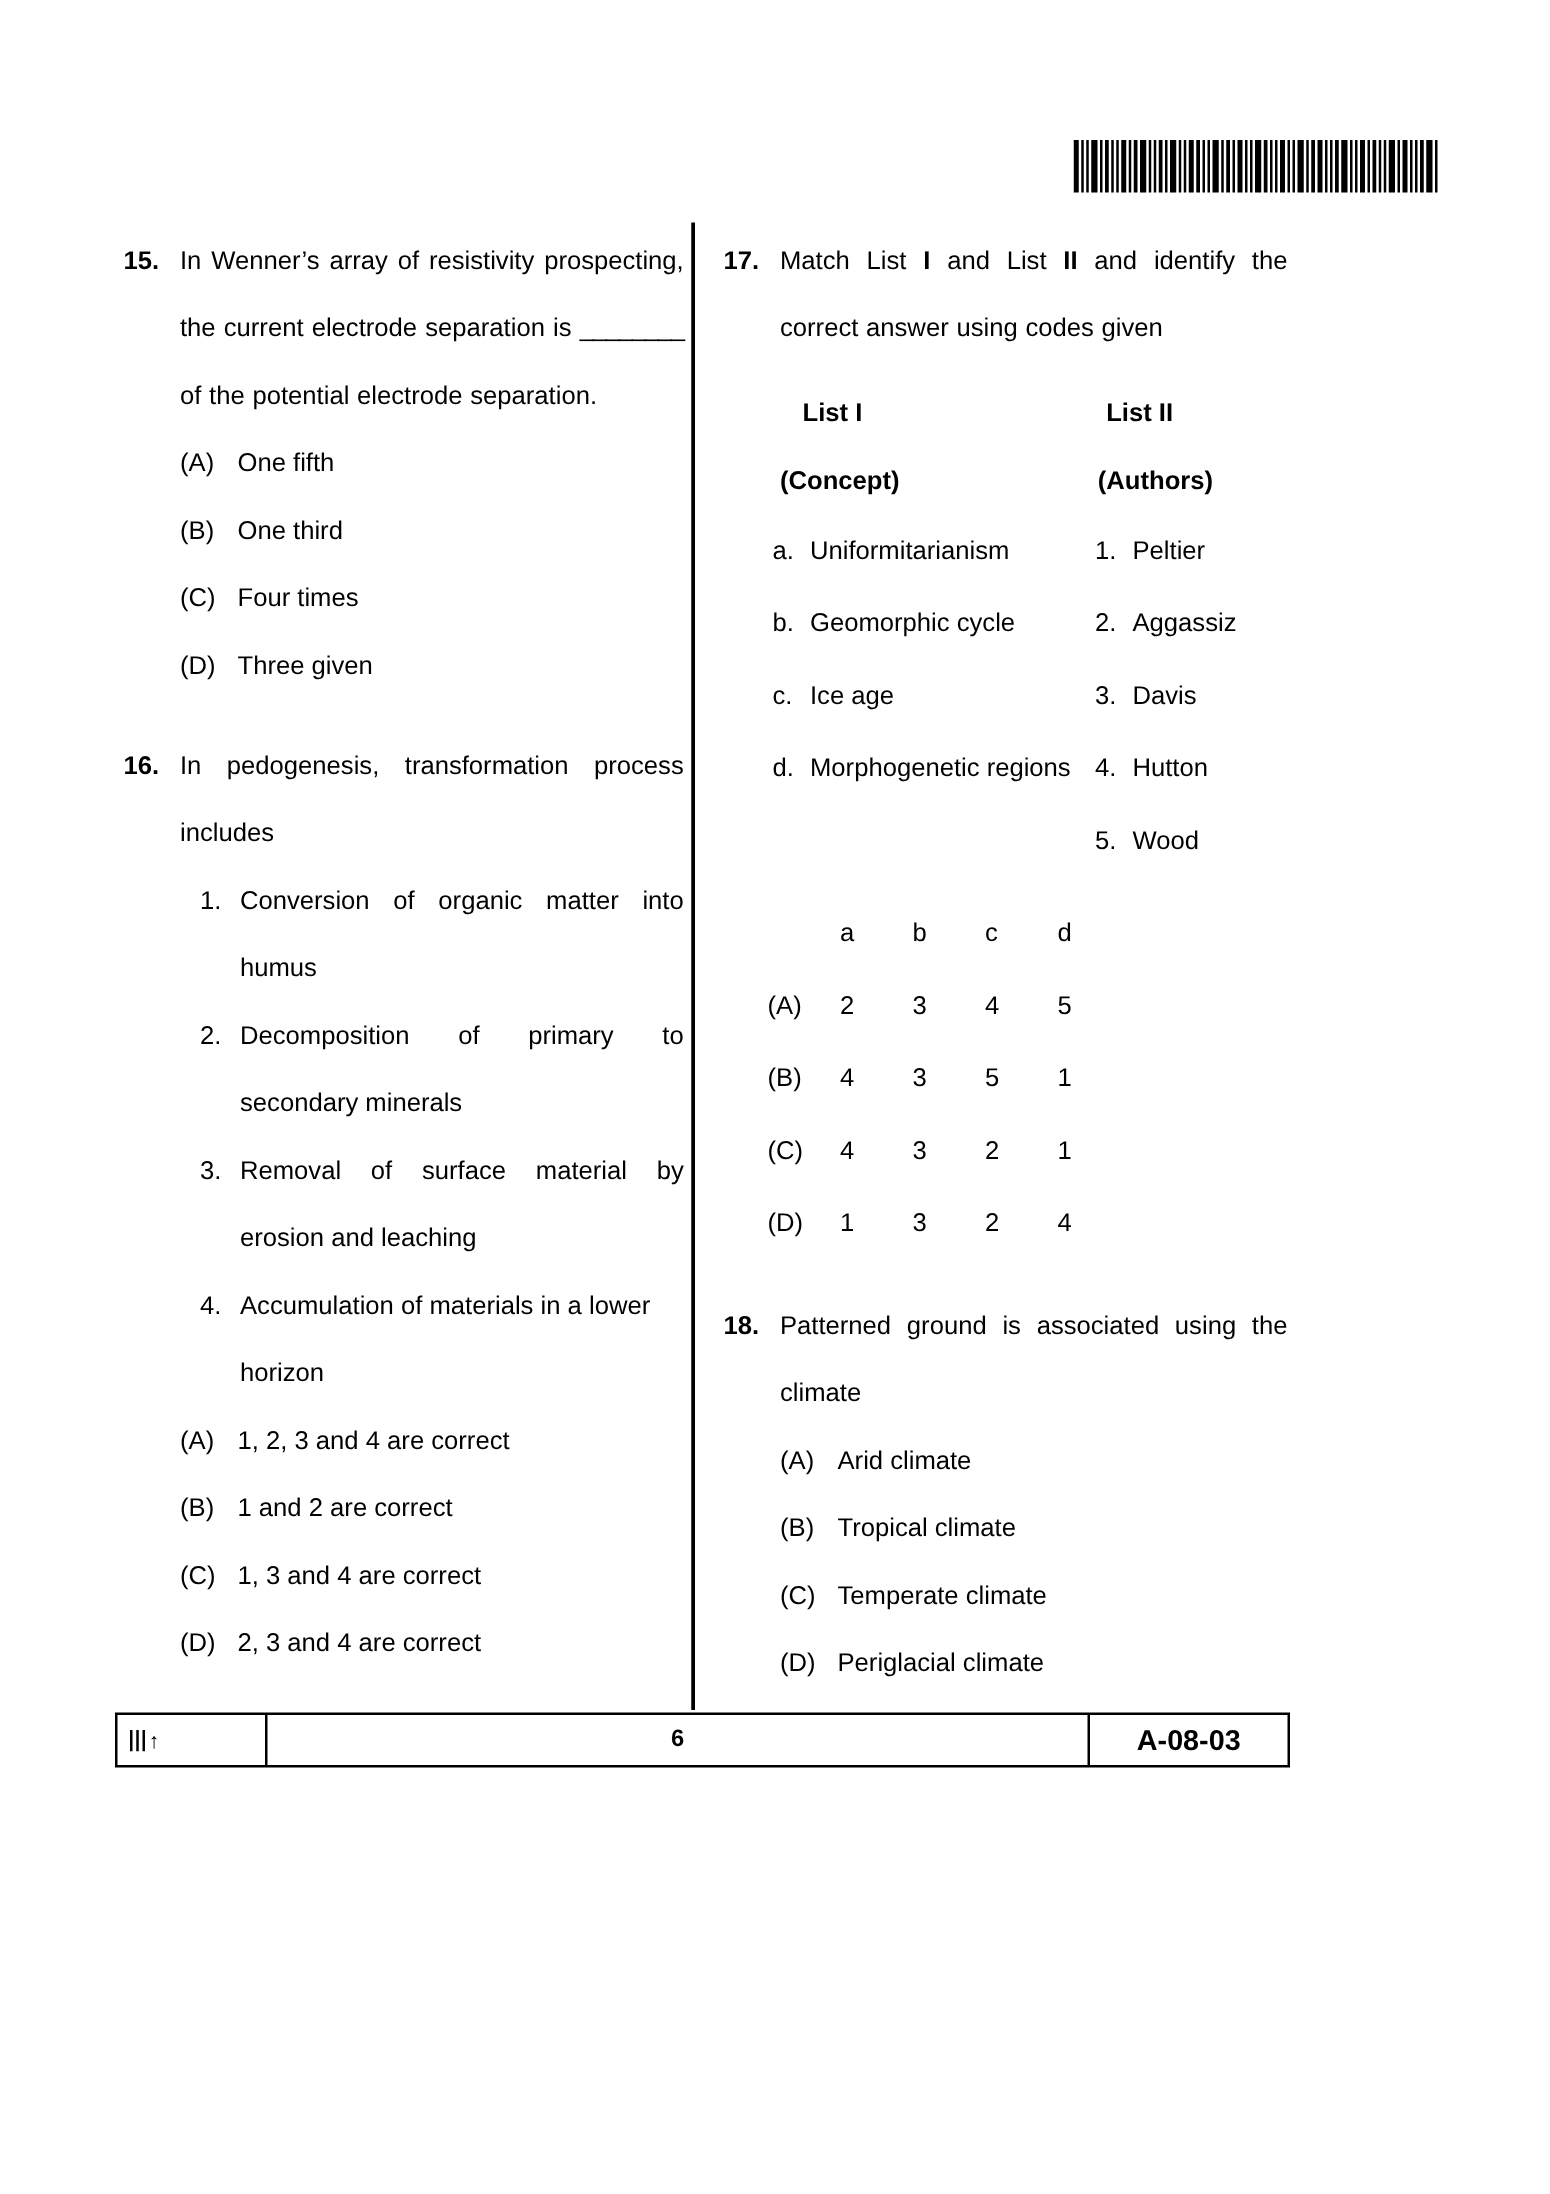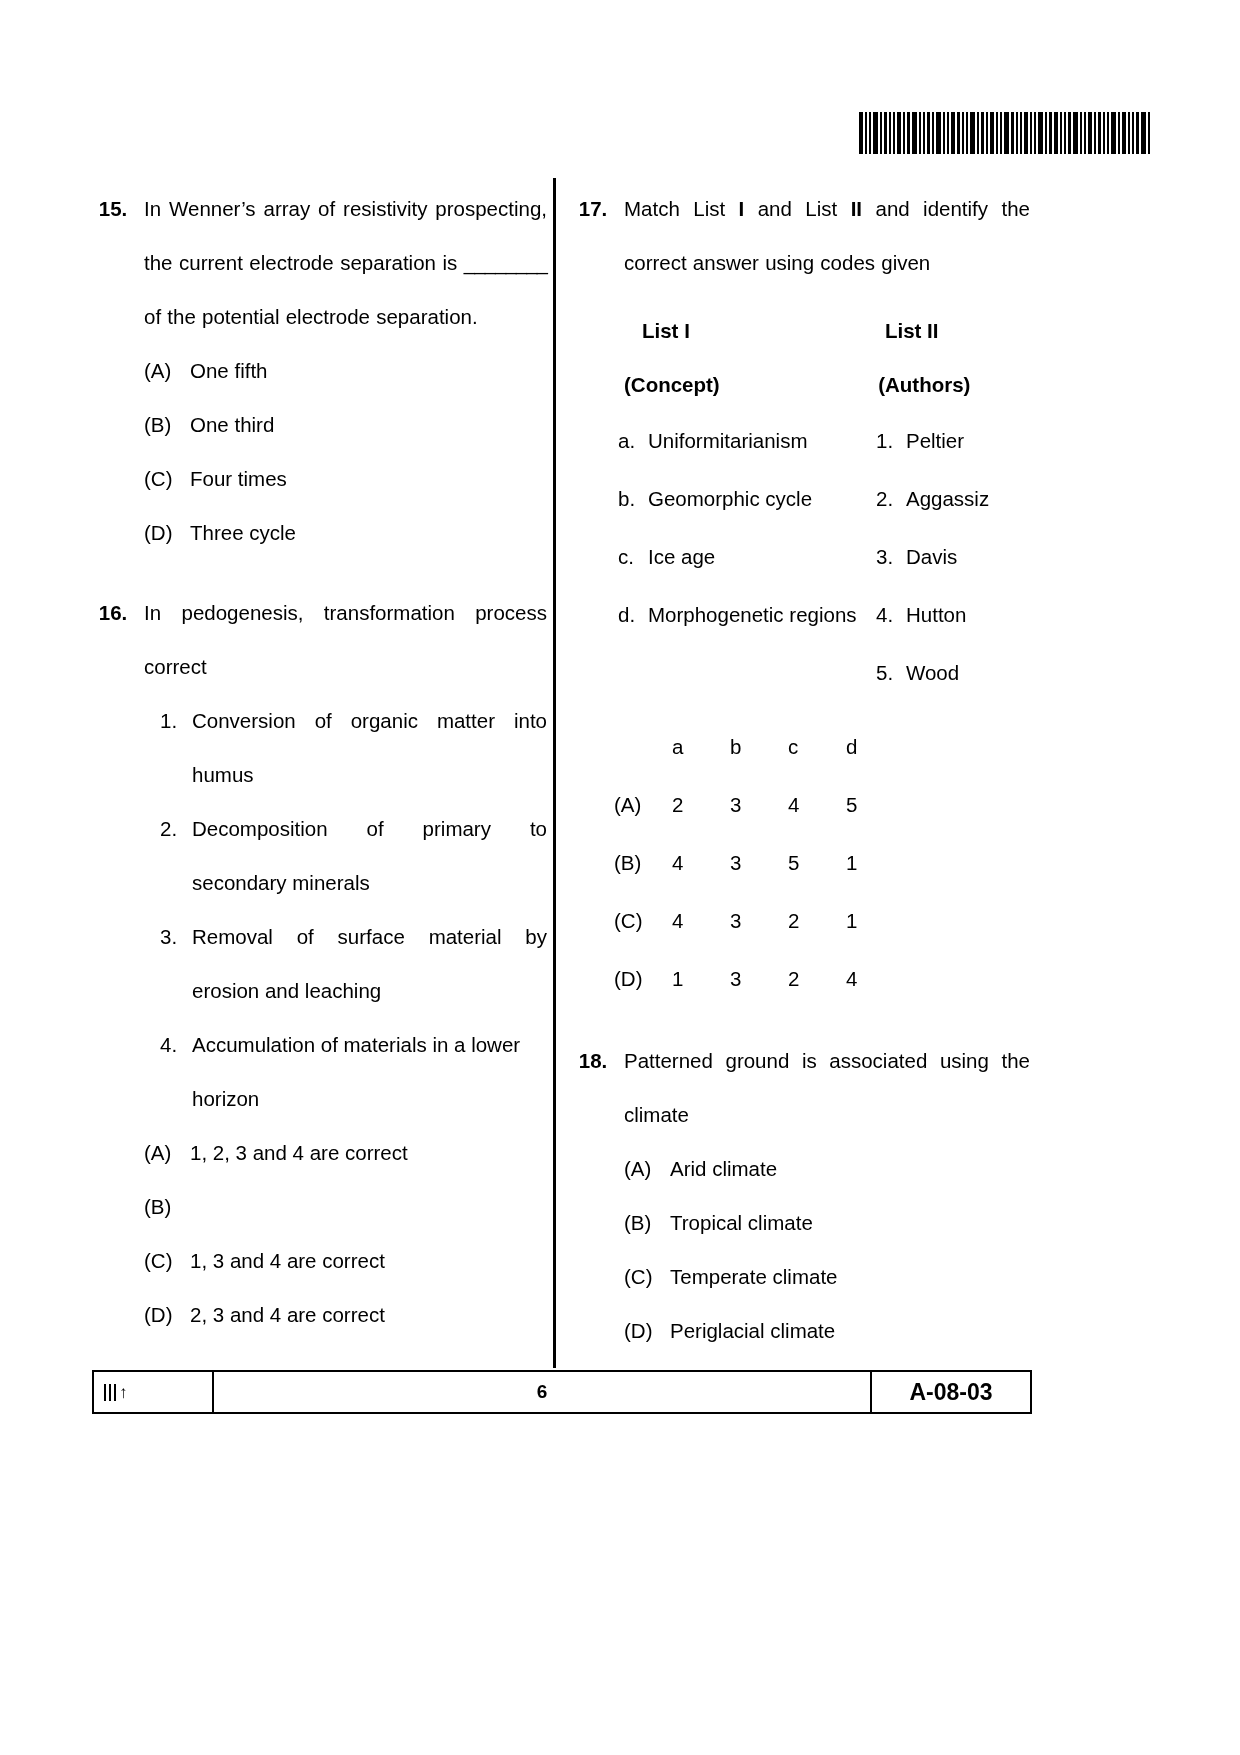--- a/index.html
+++ b/index.html
@@ -299,28 +299,28 @@
       <div class="opt">
         <div class="opt-key">(B)</div>
         <div class="opt-body">One third</div>
       </div>
       <div class="opt">
         <div class="opt-key">(C)</div>
         <div class="opt-body">Four times</div>
       </div>
       <div class="opt">
         <div class="opt-key">(D)</div>
-        <div class="opt-body">Three cycle</div>
+        <div class="opt-body">Three given</div>
       </div>
     </div>
 
     <div class="q" style="margin-top:24px;">
       <div class="q-head">
         <div class="q-num">16.</div>
-        <div class="q-text">In pedogenesis, transformation process correct</div>
+        <div class="q-text">In pedogenesis, transformation process includes</div>
       </div>
 
       <div class="stmt">
         <div class="stmt-key">1.</div>
         <div class="stmt-body">Conversion of organic matter into humus</div>
       </div>
       <div class="stmt">
         <div class="stmt-key">2.</div>
         <div class="stmt-body">Decomposition of primary to secondary minerals</div>
       </div>
@@ -332,20 +332,21 @@
         <div class="stmt-key">4.</div>
         <div class="stmt-body nojust">Accumulation of materials in a lower horizon</div>
       </div>
 
       <div class="opt">
         <div class="opt-key">(A)</div>
         <div class="opt-body">1, 2, 3 and 4 are correct</div>
       </div>
       <div class="opt">
         <div class="opt-key">(B)</div>
+        <div class="opt-body">1 and 2 are correct</div>
       </div>
       <div class="opt">
         <div class="opt-key">(C)</div>
         <div class="opt-body">1, 3 and 4 are correct</div>
       </div>
       <div class="opt">
         <div class="opt-key">(D)</div>
         <div class="opt-body">2, 3 and 4 are correct</div>
       </div>
     </div>

